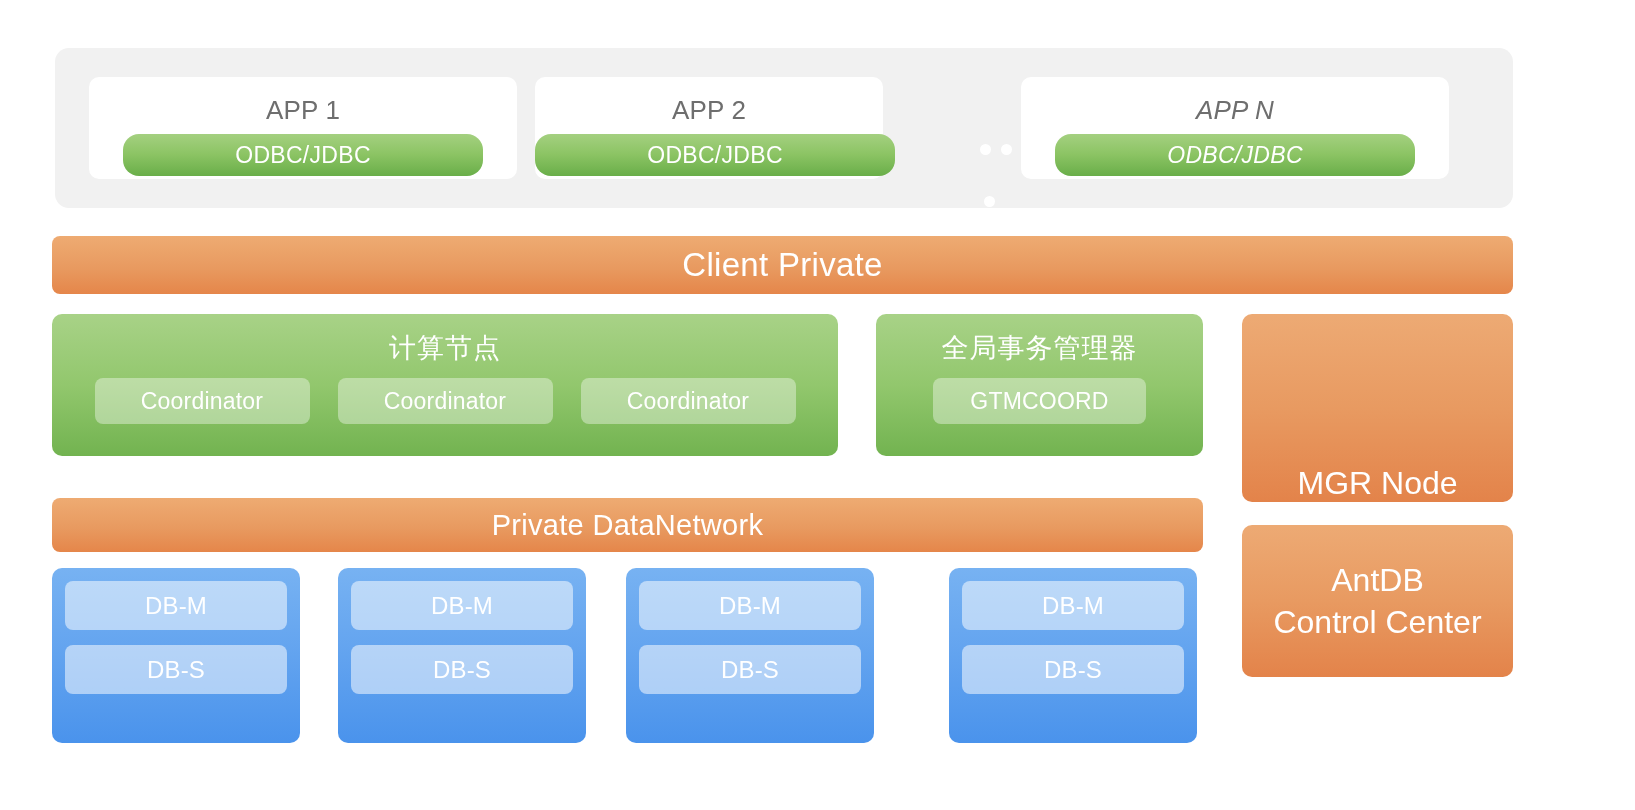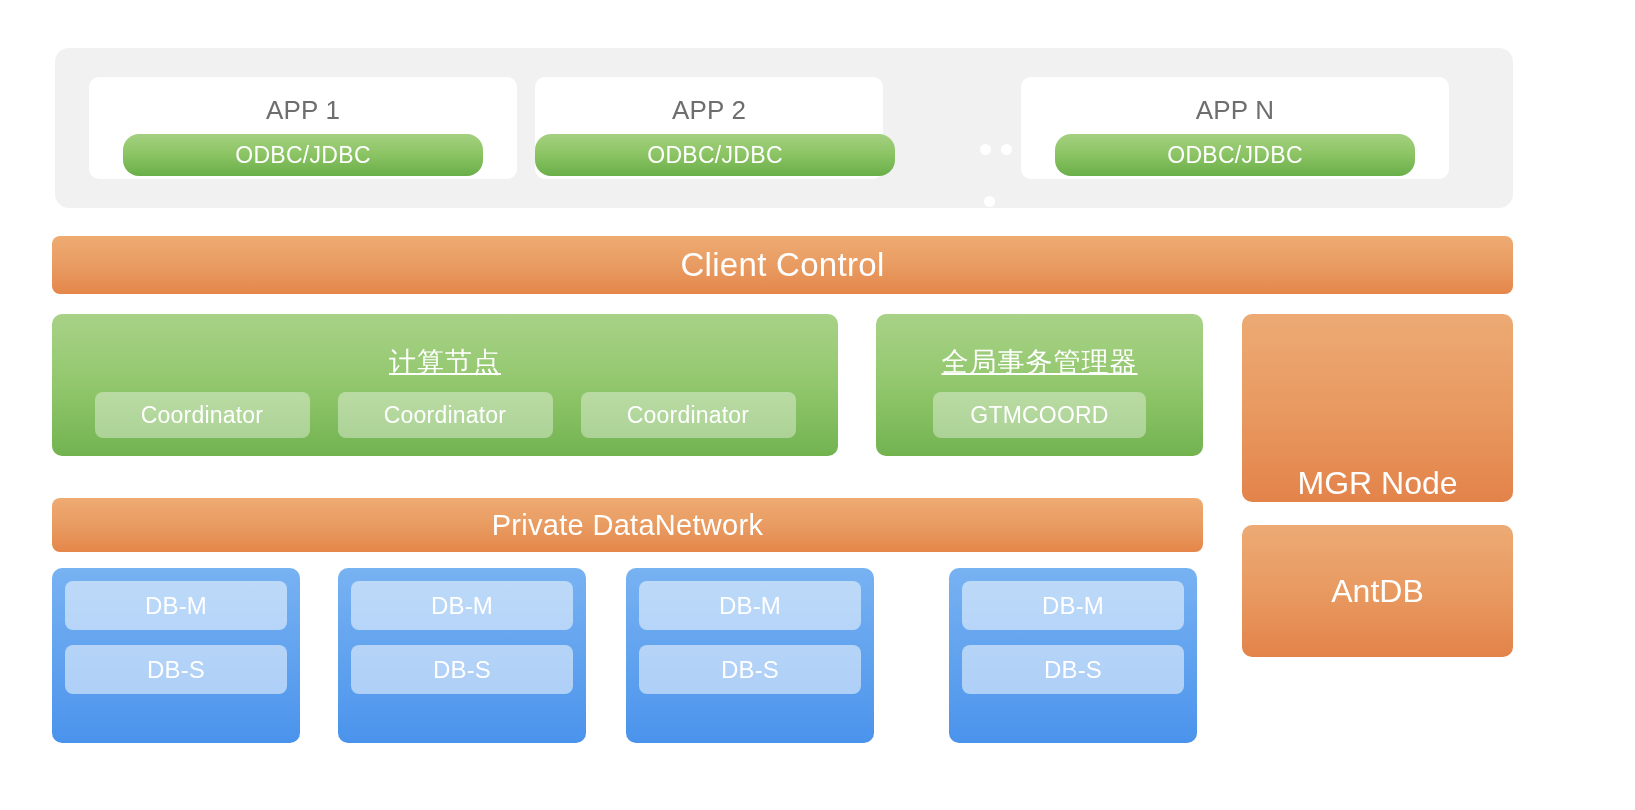--- a/index.html
+++ b/index.html
@@ -36,21 +36,21 @@
     position: absolute;
     top: 29px;
     height: 102px;
     background: #ffffff;
     border-radius: 10px;
     box-sizing: border-box;
     padding-top: 17px;
   }
   .app-card-1 { left: 34px;  width: 428px; }
   .app-card-2 { left: 480px; width: 348px; }
-  .app-card-n { left: 966px; width: 428px; }
+  .app-card-n { left: 966px; width: 428px; font-style: italic; }
 
   .app-title {
     text-align: center;
     font-size: 26px;
     color: #6e6e6e;
     line-height: 32px;
     letter-spacing: 0.2px;
   }
   .odbc-btn {
     margin: 8px auto 0 auto;
@@ -136,23 +136,22 @@
   .gtm-node {
     left: 876px;
     top: 314px;
     width: 327px;
     height: 142px;
   }
   .green-title {
     text-align: center;
     font-size: 27px;
     line-height: 32px;
-    padding-top: 32px;
+    padding-top: 18px;
     letter-spacing: 1px;
-    text-decoration: underline;
   }
   .chip-row {
     display: flex;
     justify-content: center;
     gap: 28px;
     margin-top: 14px;
   }
   .chip {
     background: rgba(255,255,255,0.38);
     border-radius: 8px;
@@ -180,21 +179,21 @@
     justify-content: center;
   }
   .mgr-node {
     top: 314px;
     height: 188px;
     font-size: 32px;
     align-items: flex-end;
   }
   .control-center {
     top: 525px;
-    height: 132px;
+    height: 152px;
     font-size: 32px;
     line-height: 42px;
   }
   .cc-line { display: block; }
 
   
   .db-node {
     position: absolute;
     top: 568px;
     height: 175px;
@@ -244,21 +243,21 @@
     <div class="dot-low">
       <span class="dot"></span>
     </div>
 
     <div class="app-card app-card-n">
       <div class="app-title">APP N</div>
       <div class="odbc-btn">ODBC/JDBC</div>
     </div>
   </div>
 
-  <div class="net-bar client-net">Client Control</div>
+  <div class="net-bar client-net">Client Private</div>
 
   <div class="green-block compute-node">
     <div class="green-title">计算节点</div>
     <div class="chip-row">
       <div class="chip coordinator">Coordinator</div>
       <div class="chip coordinator">Coordinator</div>
       <div class="chip coordinator">Coordinator</div>
     </div>
   </div>
 
@@ -271,20 +270,21 @@
 
   <div class="side-block mgr-node">
     <span>MGR Node</span>
   </div>
 
   <div class="net-bar private-net">Private DataNetwork</div>
 
   <div class="side-block control-center">
     <div>
       <span class="cc-line">AntDB</span>
+      <span class="cc-line">Control Center</span>
     </div>
   </div>
 
   <div class="db-node n1">
     <div class="db-chip">DB-M</div>
     <div class="db-chip">DB-S</div>
   </div>
 
   <div class="db-node n2">
     <div class="db-chip">DB-M</div>

